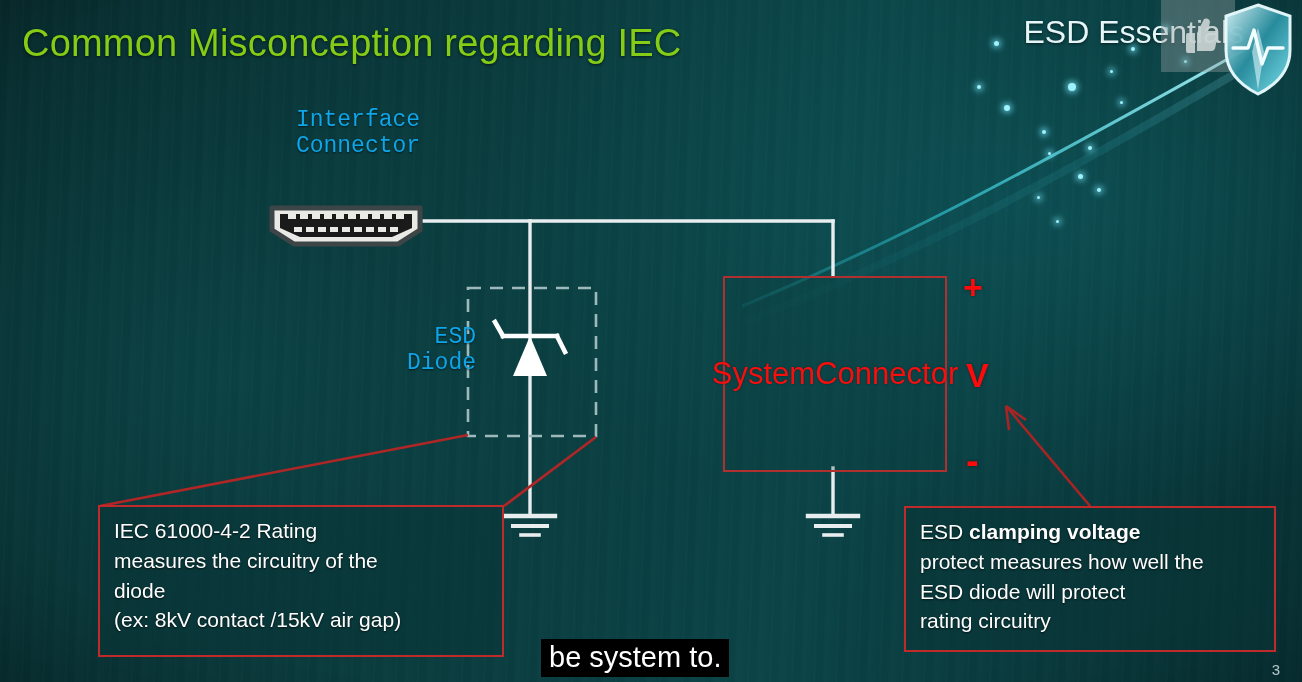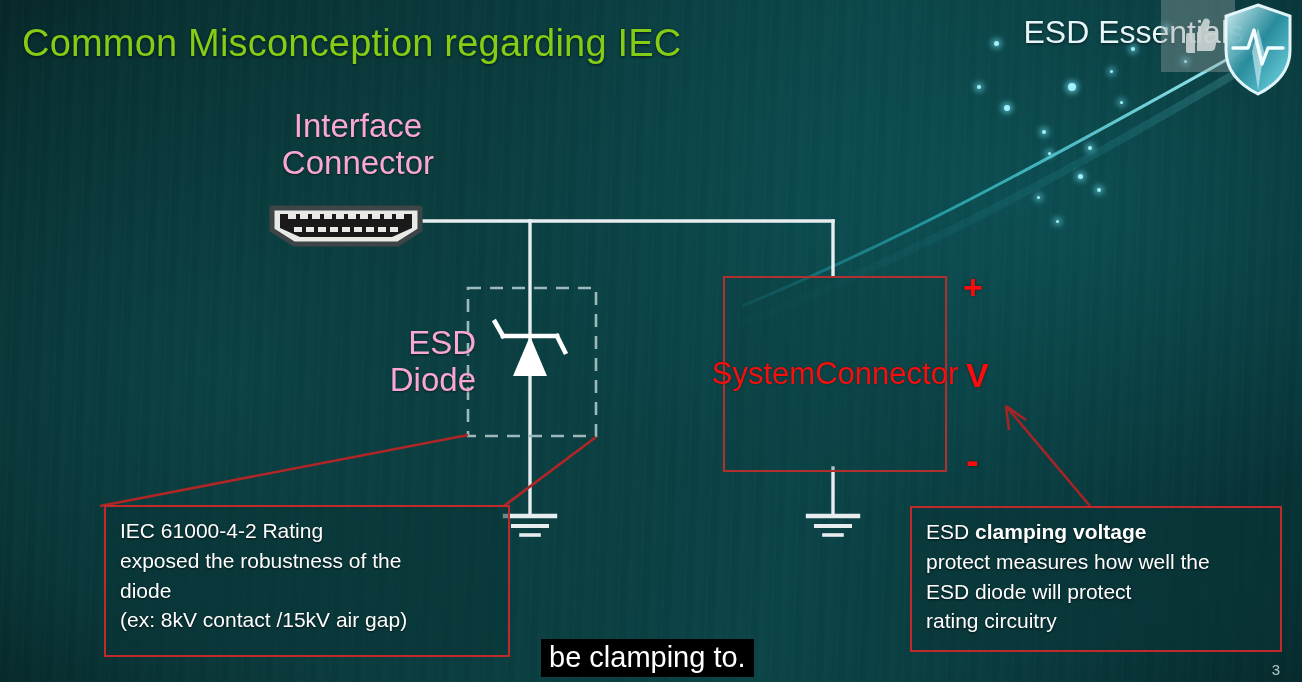--- a/index.html
+++ b/index.html
@@ -73,26 +73,27 @@
     left: 1161px; top: 0px;
     width: 74px; height: 72px;
     background: rgba(150,160,160,0.40);
     display:flex; align-items:center; justify-content:center;
   }
   .shield-logo { position:absolute; right: 6px; top: 2px; width: 76px; height: 96px; }
 
   
   .lbl {
     position: absolute;
-    color: #f9a8d4;
-    font-size: 33px;
+    color: #0ea5e9;
+    font-size: 23px;
     text-shadow: 0 1px 2px rgba(0,0,0,.55);
     text-align: center;
     line-height: 1.12;
     white-space: nowrap;
+    font-family: Liberation Mono, monospace;
   }
   #lbl-interface { left: 258px; top: 108px; width: 200px; }
   #lbl-esd-diode { left: 346px; top: 325px; width: 130px; text-align:right; }
 
   
   #circuit { position:absolute; left:0; top:0; width:1302px; height:682px; }
 
   
   .connector { position: absolute; left: 266px; top: 204px; width: 160px; height: 44px; }
 
@@ -127,21 +128,20 @@
   .callout {
     position: absolute;
     border: 2px solid #c02a2a;
     background: rgba(9,52,54,0.55);
     color: #ffffff;
     font-size: 21px;
     line-height: 1.42;
     padding: 9px 4px 10px 14px;
     text-shadow: 0 1px 2px rgba(0,0,0,.7);
     box-sizing: border-box;
-    margin-left: 6px;
   }
   #callout-left  { left: 98px;  top: 505px; width: 406px; height: 152px; }
   #callout-right { left: 904px; top: 506px; width: 372px; height: 146px; }
   .callout b { font-weight: bold; }
 
   
   .caption {
     position: absolute;
     left: 541px; top: 639px;
     background: #000000;
@@ -312,28 +312,28 @@
     <span>System</span>
     <span>Connector</span>
   </div>
 
   <div class="polarity" id="pol-plus">+</div>
   <div class="polarity" id="pol-v">V</div>
   <div class="polarity" id="pol-minus">-</div>
 
   <div class="callout" id="callout-left">
     <div>IEC 61000-4-2 Rating</div>
-    <div>exposed the robustness of the</div>
+    <div>measures the circuitry of the</div>
     <div>diode</div>
     <div>(ex: 8kV contact /15kV air gap)</div>
   </div>
 
   <div class="callout" id="callout-right">
     <div><span>ESD </span><b>clamping voltage</b></div>
     <div>protect measures how well the</div>
     <div>ESD diode will protect</div>
     <div>rating circuitry</div>
   </div>
 
-  <div class="caption">be clamping to.</div>
+  <div class="caption">be system to.</div>
 
   <div class="page-num">3</div>
 </div>
 
 </body></html>

